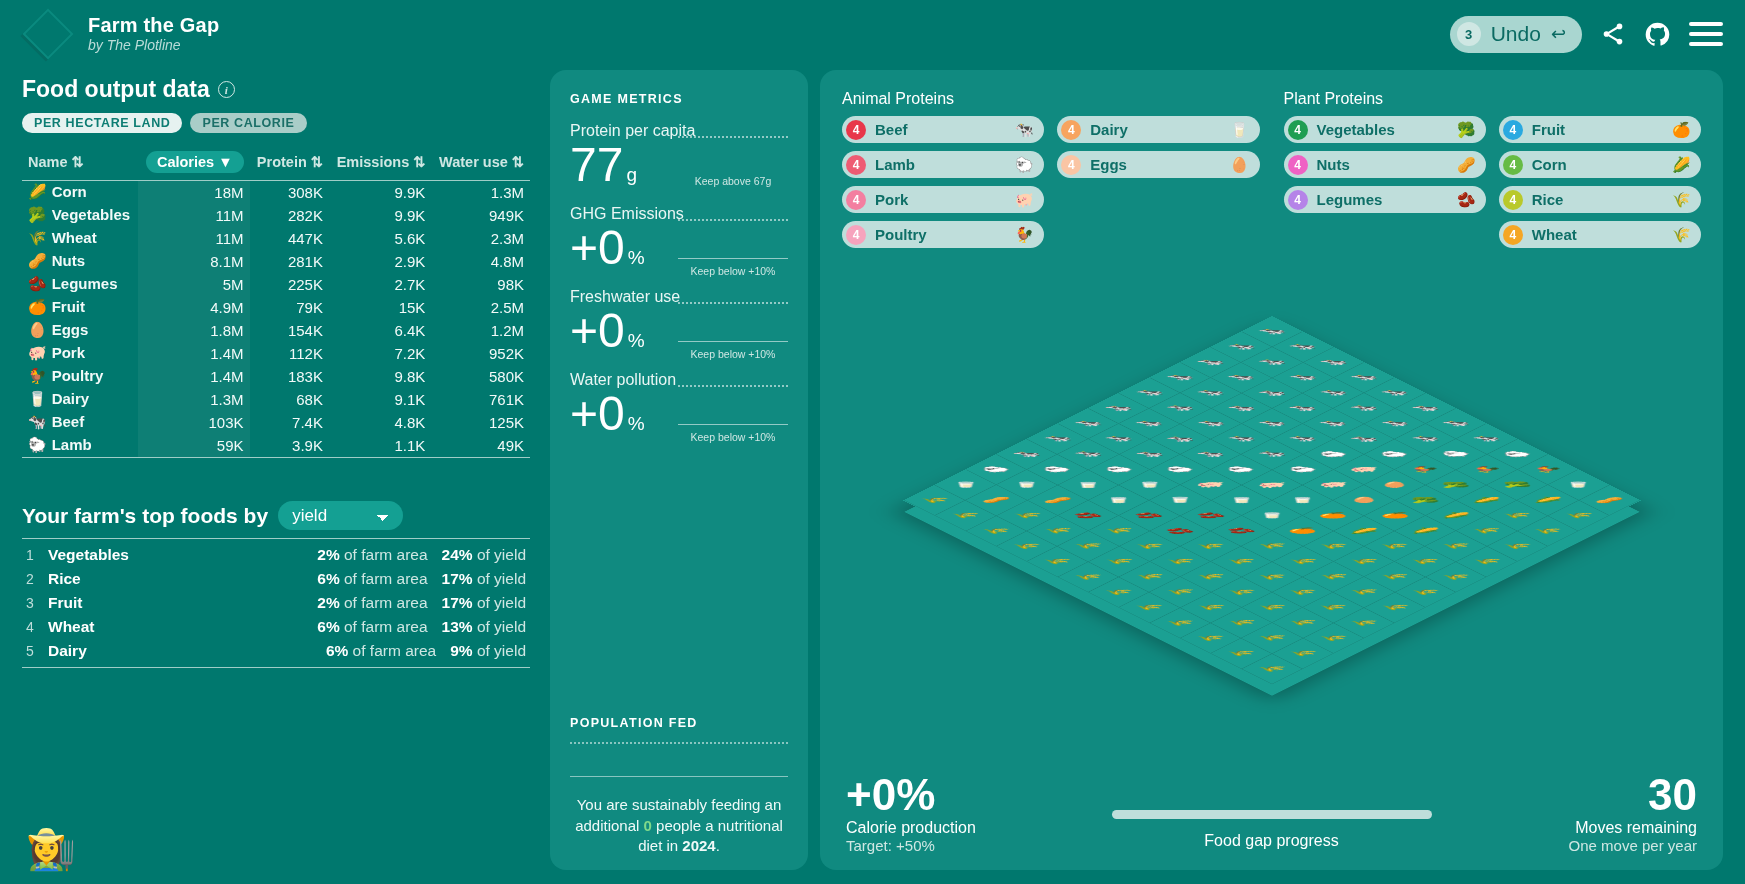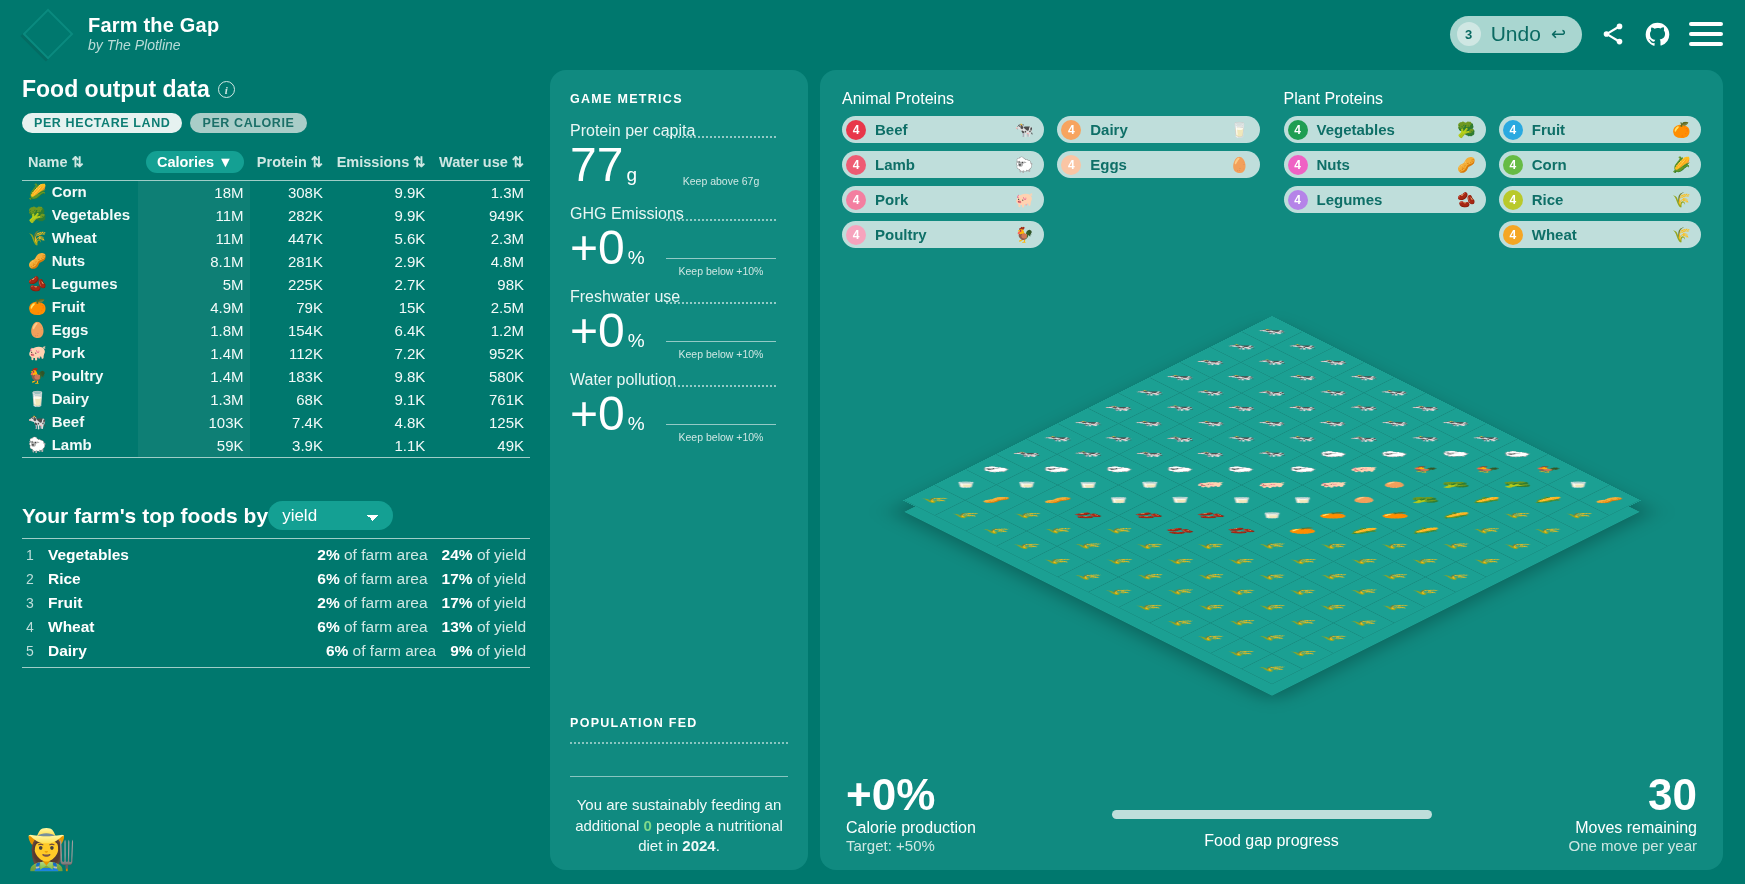--- a/index.html
+++ b/index.html
@@ -73,21 +73,21 @@
   th.sorted { color: #fff; }
   table.food tbody tr td { padding: 2.5px 6px; font-size: 15px; color: #f2faf9; }
   table.food tbody tr td.name { text-align: left; font-weight: bold; white-space: nowrap; }
   table.food tbody tr td.num { text-align: right; }
   table.food tbody tr td.cal { background: rgba(255,255,255,0.055); padding-left: 32px; }
   .thead-rule td { border-bottom: 1.5px solid #9fcdc7; padding: 0 !important; height: 2px; }
   .tfoot-rule td { border-top: 1.5px solid #9fcdc7; padding: 0 !important; height: 2px; }
   .em { margin-right: 5px; }
 
   .topfoods { margin-top: 42px; }
-  .topfoods-head { display: flex; align-items: center; font-size: 21px; font-weight: bold; }
+  .topfoods-head { display: flex; align-items: center; gap: 10px; font-size: 21px; font-weight: bold; }
   .select-pill {
     background: #14a093; color: #fff; border: none; border-radius: 16px;
     padding: 5px 14px; font-size: 17px; appearance: none; cursor: pointer;
     font-family: "Liberation Sans", sans-serif; width: 125px;
     background-image: linear-gradient(45deg, transparent 50%, #fff 50%), linear-gradient(135deg, #fff 50%, transparent 50%);
     background-position: calc(100% - 20px) 14px, calc(100% - 14px) 14px;
     background-size: 6px 6px, 6px 6px; background-repeat: no-repeat;
   }
   .topfoods-list { margin-top: 8px; border-top: 1.5px solid #9fcdc7; border-bottom: 1.5px solid #9fcdc7; padding: 4px 0; }
   .tf-row { display: flex; align-items: baseline; font-size: 15.5px; padding: 3px 4px; }
@@ -103,21 +103,21 @@
   .center {
     width: 258px; flex: 0 0 258px; margin-left: 20px; margin-top: 2px; margin-bottom: 14px;
     background: #108a80; border-radius: 16px; padding: 22px 20px 14px 20px;
     display: flex; flex-direction: column;
   }
   .sect-label { font-size: 12.5px; font-weight: bold; letter-spacing: 1.3px; color: #ffffff; }
   .metric { margin-top: 16px; position: relative; }
   .metric-name { font-size: 16px; color: #eaf6f4; }
   .metric-value { font-size: 48px; font-weight: 300; line-height: 1.0; margin-top: 1px; font-family: "Liberation Sans", sans-serif; }
   .metric-value .unit { font-size: 19px; font-weight: 400; margin-left: 3px; }
-  .gauge { position: absolute; right: 12px; top: 14px; width: 110px; }
+  .gauge { position: absolute; right: 0; top: 14px; width: 110px; }
   .gauge .dots { height: 7px; border-top: 2.5px dotted rgba(255,255,255,0.55); }
   .gauge .bar { margin-top: 32px; border-top: 1.5px solid rgba(255,255,255,0.55); }
   .gauge .hint { margin-top: 6px; font-size: 10.5px; color: #cfe7e3; text-align: center; }
   .pop-block { margin-top: auto; }
   .pop-dots { margin-top: 12px; border-top: 2.5px dotted rgba(255,255,255,0.5); }
   .pop-bar { margin-top: 32px; border-top: 1.5px solid rgba(255,255,255,0.5); }
   .pop-text { margin-top: 18px; font-size: 15px; text-align: center; line-height: 1.35; color: #f0faf8; }
   .pop-text .green { color: #7fd98a; font-weight: bold; }
   .pop-text b { font-weight: bold; }
 

